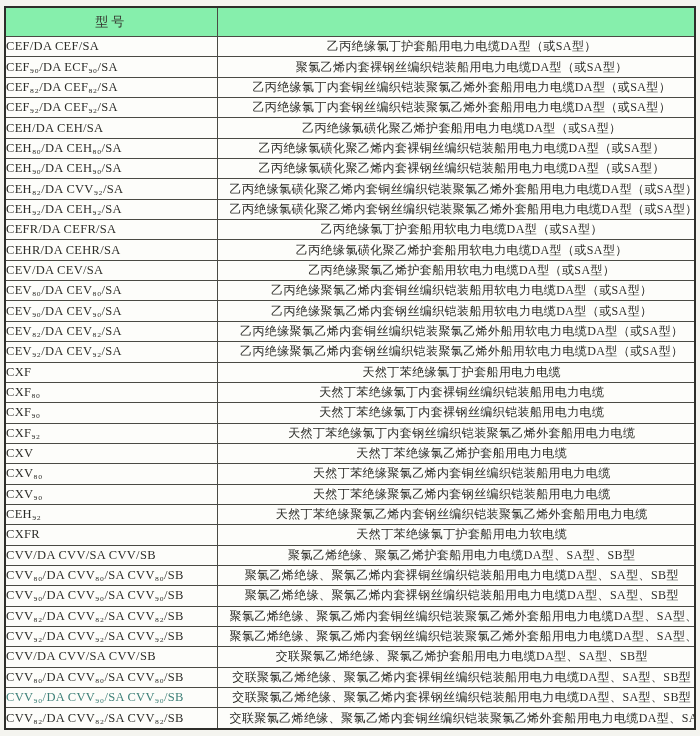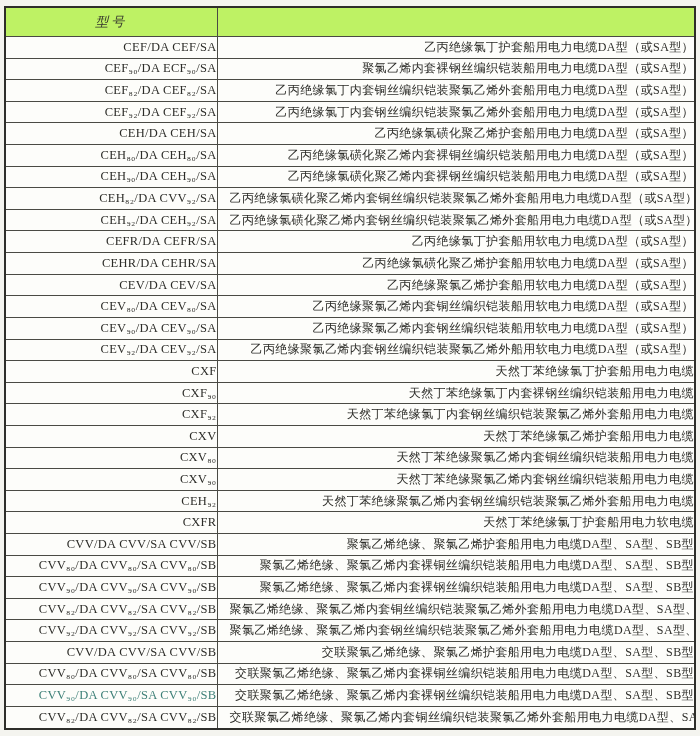--- a/index.html
+++ b/index.html
@@ -27,43 +27,42 @@
   table.cable-table th,
   table.cable-table td{
     border:1px solid #4a4a44;
     padding:0;
     overflow:hidden;
     white-space:nowrap;
   }
   table.cable-table{ border:2px solid #2e2e2a; }
   thead th{
     height:28px;
-    background:#bef264;
+    background:#86efac;
     color:#33332c;
     font-size:13px;
     font-weight:400;
     letter-spacing:3px;
     text-align:center;
     vertical-align:middle;
-    font-style:italic;
   }
   tbody td{
     height:19px;
     color:#2c2c28;
     background:#fdfdfa;
     font-size:12px;
     vertical-align:middle;
   }
   tbody td.model{
-    text-align:right;
+    text-align:left;
     font-size:12.5px;
     letter-spacing:.3px;
   }
   tbody td.desc{
-    text-align:right;
+    text-align:center;
     padding-left:12px;
     letter-spacing:.4px;
   }
   tbody tr.tint td.model{ color:#3f8078; }
 </style>
 </head>
 <body>
 
 <div class="scan-page">
   <table class="cable-table">
@@ -128,26 +127,34 @@
   </tr>
         <tr>
     <td class="model">CEV₈₀/DA CEV₈₀/SA</td>
     <td class="desc">乙丙绝缘聚氯乙烯内套铜丝编织铠装船用软电力电缆DA型（或SA型）</td>
   </tr>
         <tr>
     <td class="model">CEV₉₀/DA  CEV₉₀/SA</td>
     <td class="desc">乙丙绝缘聚氯乙烯内套钢丝编织铠装船用软电力电缆DA型（或SA型）</td>
   </tr>
         <tr>
+    <td class="model">CEV₈₂/DA CEV₈₂/SA</td>
+    <td class="desc">乙丙绝缘聚氯乙烯内套铜丝编织铠装聚氯乙烯外船用软电力电缆DA型（或SA型）</td>
+  </tr>
+        <tr>
     <td class="model">CEV₉₂/DA  CEV₉₂/SA</td>
     <td class="desc">乙丙绝缘聚氯乙烯内套钢丝编织铠装聚氯乙烯外船用软电力电缆DA型（或SA型）</td>
   </tr>
         <tr>
     <td class="model">CXF</td>
     <td class="desc">天然丁苯绝缘氯丁护套船用电力电缆</td>
+  </tr>
+        <tr>
+    <td class="model">CXF₈₀</td>
+    <td class="desc">天然丁苯绝缘氯丁内套裸铜丝编织铠装船用电力电缆</td>
   </tr>
         <tr>
     <td class="model">CXF₉₀</td>
     <td class="desc">天然丁苯绝缘氯丁内套裸钢丝编织铠装船用电力电缆</td>
   </tr>
         <tr>
     <td class="model">CXF₉₂</td>
     <td class="desc">天然丁苯绝缘氯丁内套钢丝编织铠装聚氯乙烯外套船用电力电缆</td>
   </tr>
         <tr>

